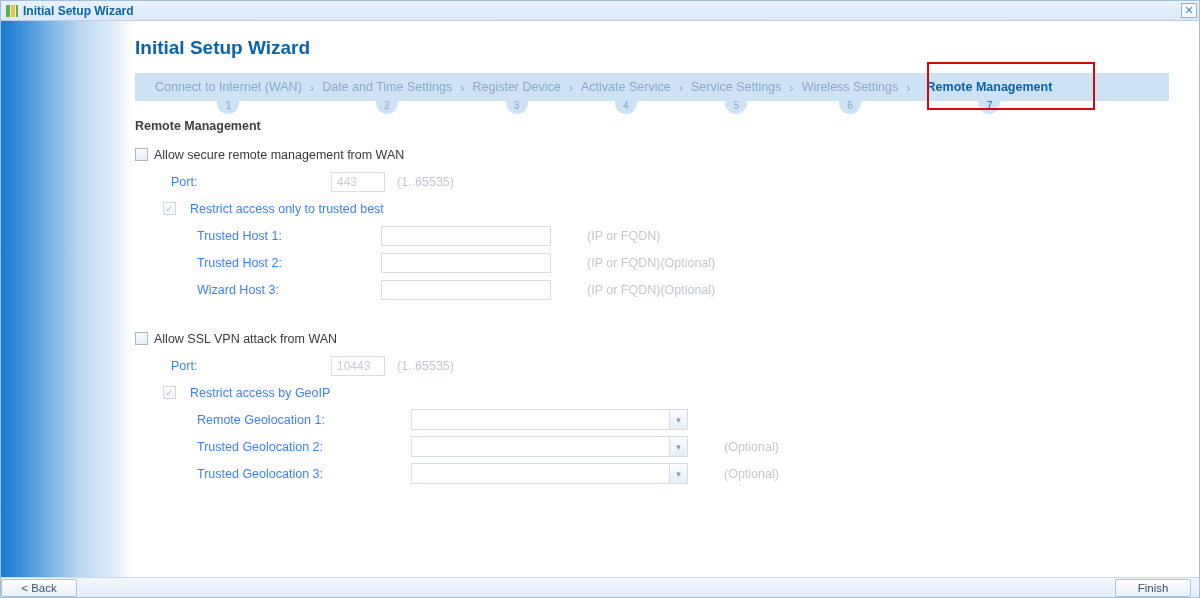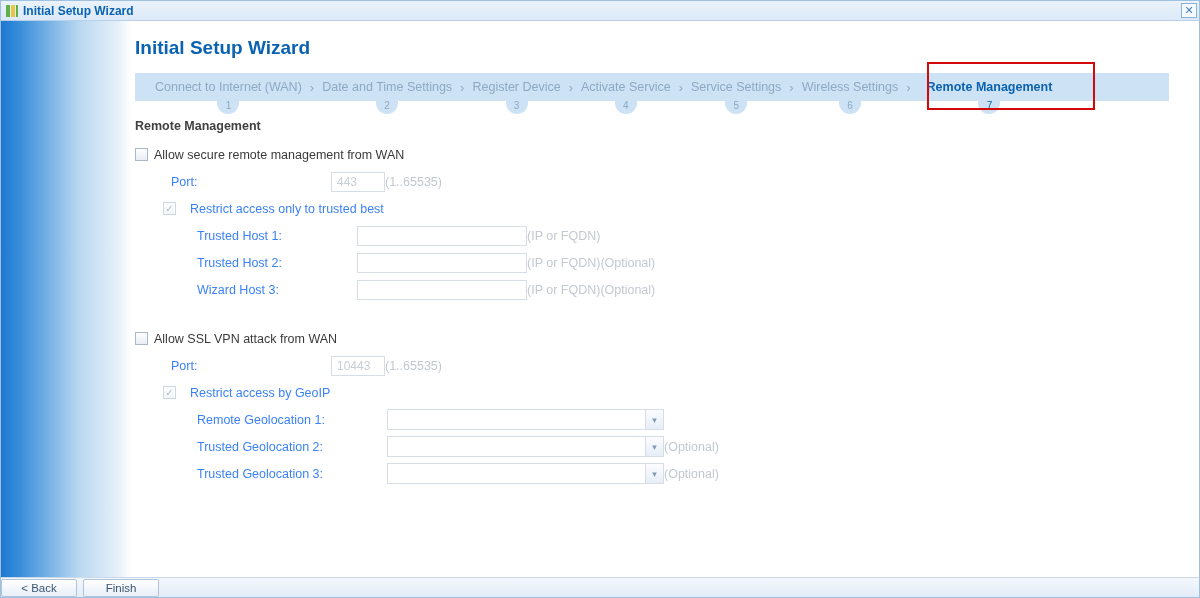--- a/index.html
+++ b/index.html
@@ -133,33 +133,33 @@
     border: 1px solid #a8b8c8;
     background: linear-gradient(#fdfdfd,#e8eef5);
     margin-right: 6px;
     display: inline-flex; align-items:center; justify-content:center;
     font-size: 10px; color:#6a8aab;
   }
   .cb.disabled { opacity: .55; }
   .lbl-main { color: #3a3a3a; }
   .lbl-dis { color: #3b82f6; margin-left: 8px; }
   .indent1 { padding-left: 28px; }
-  .indent2 { padding-left: 54px; }
+  .indent2 { padding-left: 54px; gap: 24px; }
   .field-label { width: 160px; display:inline-block; }
   .field-label2 { width: 190px; display:inline-block; }
   .txt-input {
     width: 54px; height: 20px;
     border: 1px solid #d6dde4;
     padding: 0 5px;
     font-size: 12px;
     color: #c8ced5;
     background:#fff;
   }
   .txt-input.wide { width: 170px; }
-  .hint { color:#c3c9d0; }
+  .hint { margin-left: 12px; color:#c3c9d0; }
   .combo {
     width: 277px; height: 21px;
     border: 1px solid #d6dde4;
     background:#fff;
     position: relative;
     display:inline-block;
   }
   .combo-btn {
     position:absolute; right:0; top:0;
     width: 18px; height: 19px;
@@ -191,21 +191,21 @@
     font-size: 10px;
     letter-spacing: 1px;
   }
   .footer {
     position: absolute;
     left: 0; right: 0; bottom: 0;
     height: 20px;
     background: linear-gradient(#f3f7fc,#e3ecf7);
     border-top: 1px solid #c9d9eb;
     display:flex;
-    justify-content:flex-start;
+    justify-content:space-between;
     align-items:center;
     padding-right: 8px;
     gap: 6px;
   }
   .footer button {
     height: 18px;
     min-width: 76px;
     border: 1px solid #b0c4da;
     background: linear-gradient(#ffffff,#e8eff8);
     color:#3a5573;

